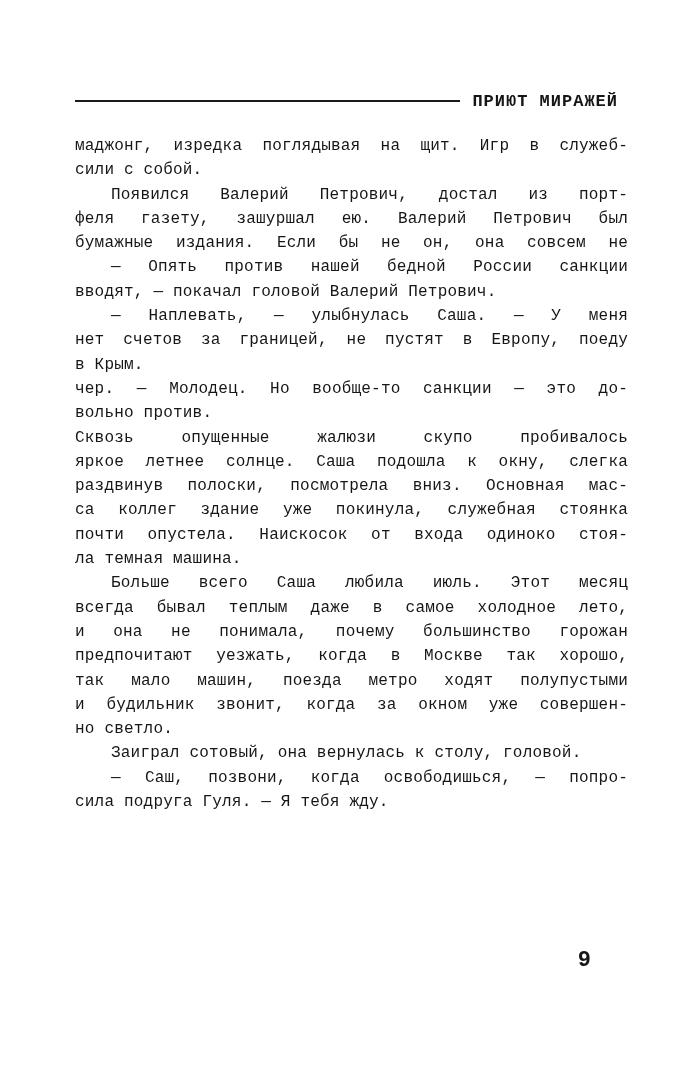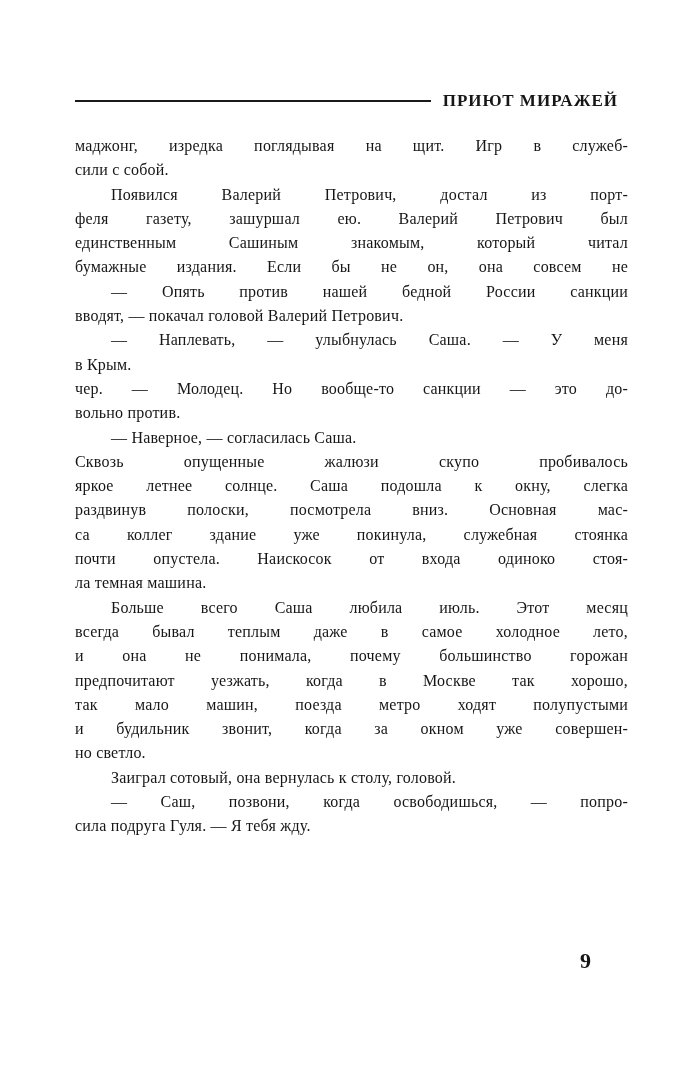--- a/index.html
+++ b/index.html
@@ -6,21 +6,21 @@
     margin: 0;
     padding: 0;
     background: #ffffff;
   }
   .page {
     position: relative;
     width: 691px;
     height: 1080px;
     background: #ffffff;
     overflow: hidden;
-    font-family: Liberation Serif, serif;
+    font-family: Liberation Mono, monospace;
     color: #161616;
   }
   .running-head {
     position: absolute;
     top: 90px;
     left: 75px;
     right: 73px;
     height: 22px;
     display: flex;
     align-items: center;
@@ -75,29 +75,28 @@
   <header class="running-head">
     <span class="rule"></span>
     <span class="head-title">ПРИЮТ МИРАЖЕЙ</span>
   </header>
 
   <main class="text-block">
       <div class="line">маджонг, изредка поглядывая на щит. Игр в служеб-</div>
       <div class="line last">сили с собой.</div>
       <div class="line ind">Появился Валерий Петрович, достал из порт-</div>
       <div class="line">феля газету, зашуршал ею. Валерий Петрович был</div>
-      <div class="line">единственным Сашиным знакомым, который читал</div>
       <div class="line">бумажные издания. Если бы не он, она совсем не</div>
       <div class="line ind">— Опять против нашей бедной России санкции</div>
       <div class="line last">вводят, — покачал головой Валерий Петрович.</div>
       <div class="line ind">— Наплевать, — улыбнулась Саша. — У меня</div>
+      <div class="line">нет счетов за границей, не пустят в Европу, поеду</div>
       <div class="line last">в Крым.</div>
       <div class="line">чер. — Молодец. Но вообще-то санкции — это до-</div>
       <div class="line last">вольно против.</div>
-      <div class="line ind last">— Наверное, — согласилась Саша.</div>
       <div class="line">Сквозь опущенные жалюзи скупо пробивалось</div>
       <div class="line">яркое летнее солнце. Саша подошла к окну, слегка</div>
       <div class="line">раздвинув полоски, посмотрела вниз. Основная мас-</div>
       <div class="line">са коллег здание уже покинула, служебная стоянка</div>
       <div class="line">почти опустела. Наискосок от входа одиноко стоя-</div>
       <div class="line last">ла темная машина.</div>
       <div class="line ind">Больше всего Саша любила июль. Этот месяц</div>
       <div class="line">всегда бывал теплым даже в самое холодное лето,</div>
       <div class="line">и она не понимала, почему большинство горожан</div>
       <div class="line">предпочитают уезжать, когда в Москве так хорошо,</div>

